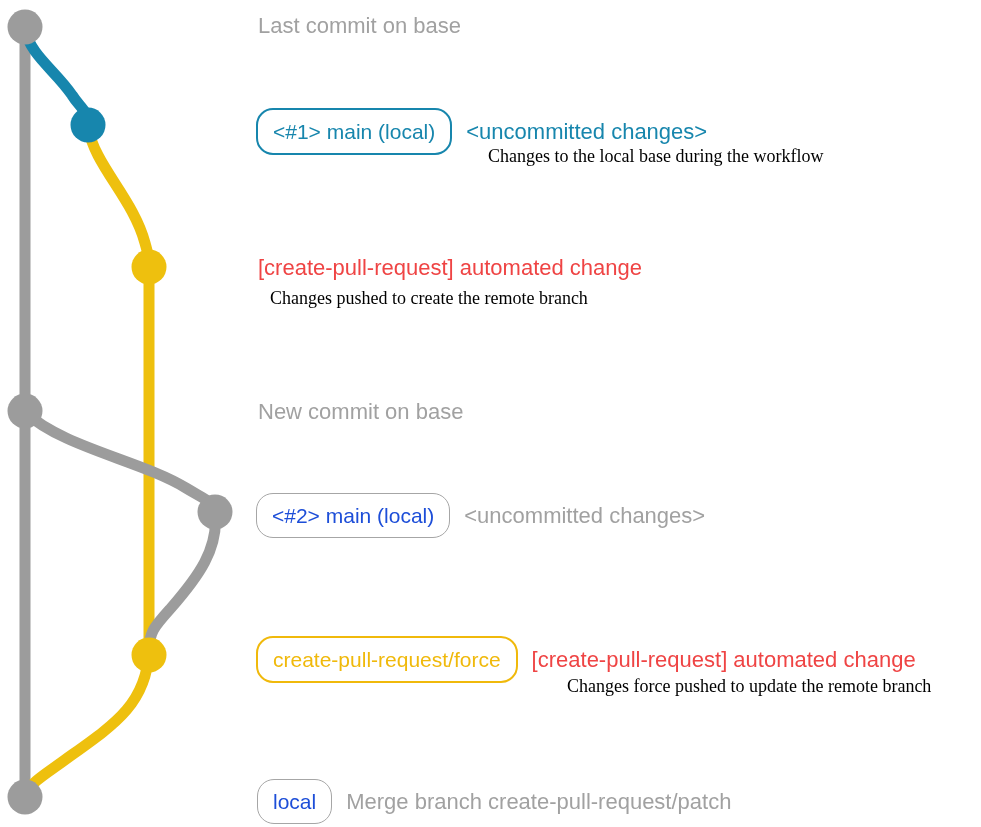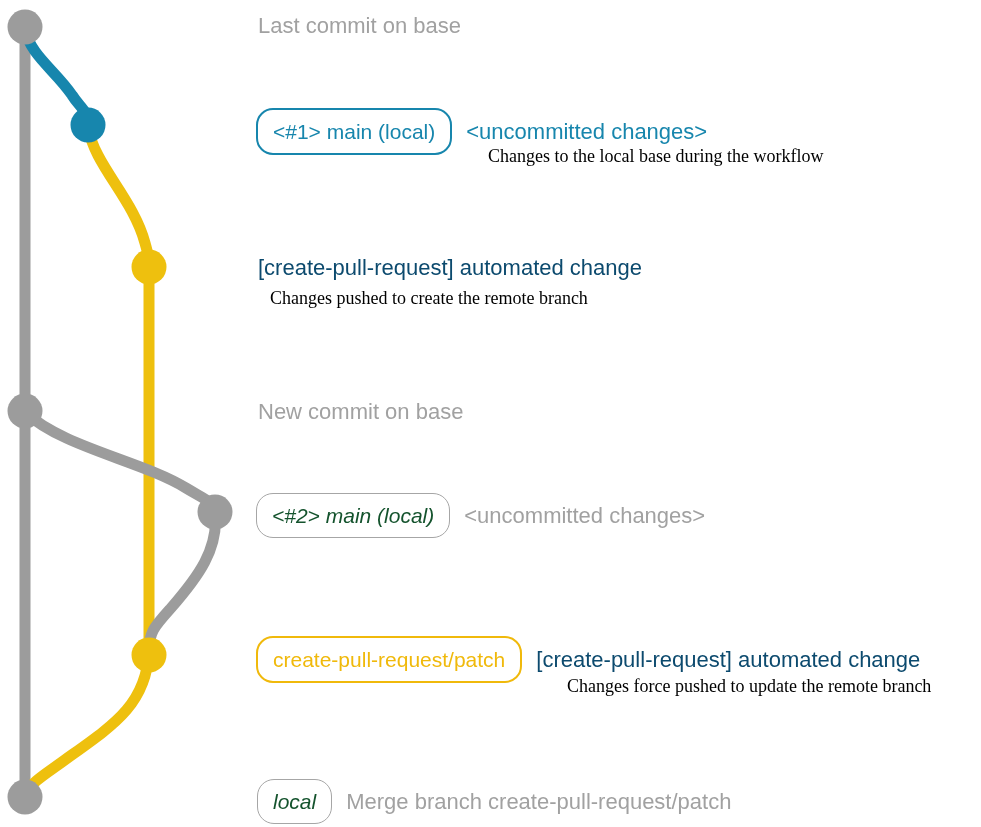--- a/index.html
+++ b/index.html
@@ -15,37 +15,37 @@
   .row {
     position: absolute;
     display: flex;
     align-items: center;
     gap: 14px;
     white-space: nowrap;
   }
   .sans { font-size: 22px; line-height: 1.15; }
   .gray-text   { color: #a1a1a1; }
   .teal-text   { color: #1786ad; }
-  .yellow-text { color: #0c4a6e; }
+  .yellow-text { color: #ef4444; }
   .serif {
     font-family: "Liberation Serif", serif;
     font-size: 18px;
     color: #000000;
     line-height: 1.15;
   }
   .pill {
     display: inline-block;
     border-radius: 17px;
     padding: 8px 15px;
     font-size: 21px;
     line-height: 1.3;
     white-space: nowrap;
   }
   .pill-teal   { border: 2px solid #1786ad;   color: #1786ad; }
-  .pill-gray   { border: 1.5px solid #a6a6a6; color: #14532d; font-style: italic; }
+  .pill-gray   { border: 1.5px solid #a6a6a6; color: #1d4ed8; }
   .pill-yellow { border: 2px solid #f0b90b;   color: #f0b90b; }
   svg.graph { position: absolute; left: 0; top: 0; }
 </style>
 </head>
 <body>
 
 <div class="stage">
 
   <svg class="graph" width="250" height="827" viewBox="0 0 250 827">
 
@@ -81,21 +81,21 @@
   <div class="abs sans gray-text" style="left:258px; top:399px">New commit on base</div>
 
   <div class="abs serif" style="left:270px; top:288px">Changes pushed to create the remote branch</div>
 
   <div class="row" style="left:256px; top:493px">
     <span class="pill pill-gray">&lt;#2&gt; main (local)</span>
     <span class="sans gray-text">&lt;uncommitted changes&gt;</span>
   </div>
 
   <div class="row" style="left:256px; top:636px">
-    <span class="pill pill-yellow">create-pull-request/patch</span>
+    <span class="pill pill-yellow">create-pull-request/force</span>
     <span class="sans yellow-text">[create-pull-request] automated change</span>
   </div>
   <div class="abs serif" style="left:567px; top:676px">Changes force pushed to update the remote branch</div>
 
   <div class="row" style="left:257px; top:779px">
     <span class="pill pill-gray">local</span>
     <span class="sans gray-text">Merge branch create-pull-request/patch</span>
   </div>
 
 </div>

